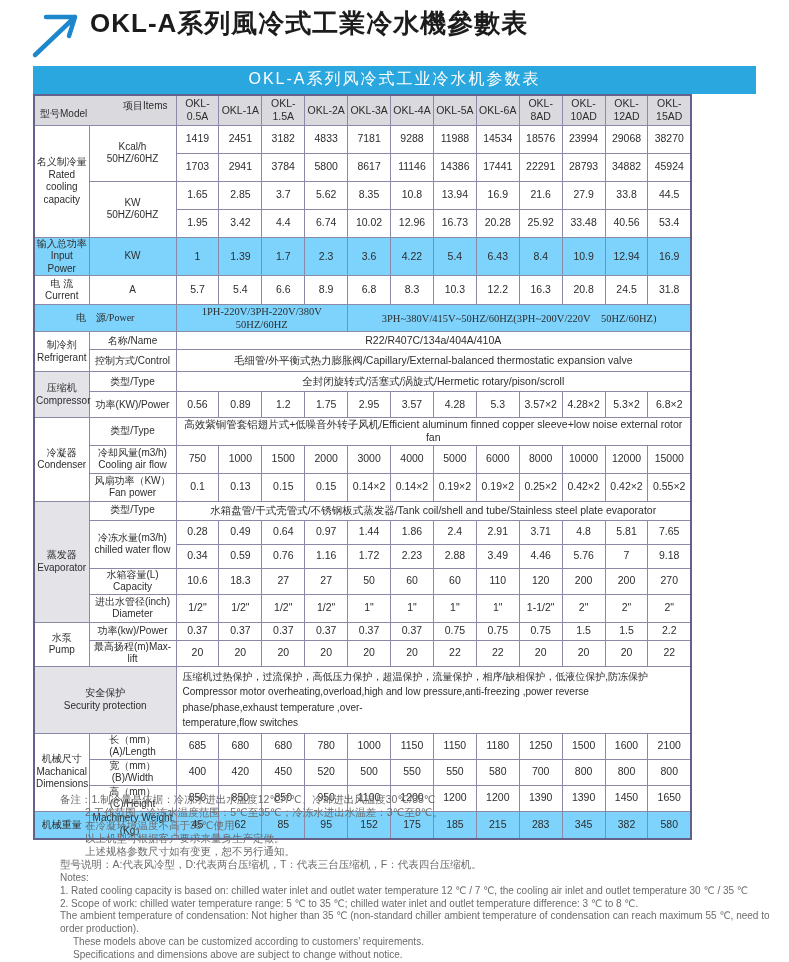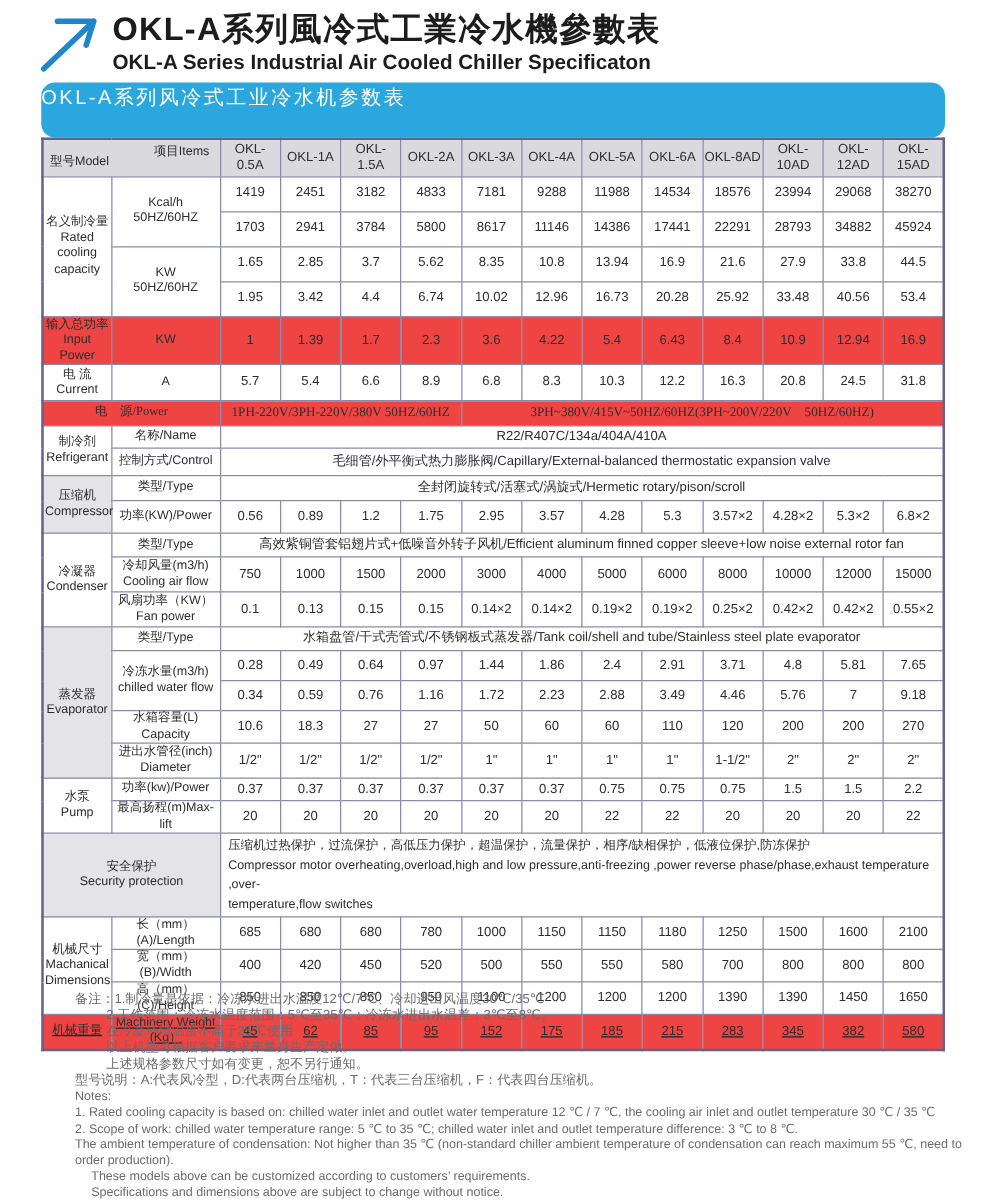--- a/index.html
+++ b/index.html
@@ -10,31 +10,31 @@
   }
   
   .page-header{position:absolute;left:30px;top:8px;display:flex;align-items:flex-start;}
   .logo{width:52px;height:50px;flex:0 0 auto;margin-top:2px;}
   .titles{margin-left:8px;}
   .title-zh{font-size:26px;font-weight:600;letter-spacing:1px;color:#1c1c1c;line-height:30px;}
   .title-en{font-size:16.5px;font-weight:600;color:#1c1c1c;line-height:22px;margin-top:1px;}
   
   .table-wrap{position:absolute;left:33px;top:66px;width:723px;}
   .caption{
-    background:#2aa7de;color:#fff;height:44px;line-height:26px;text-align:left;
-    font-size:16px;letter-spacing:2px;font-weight:500;border-radius:11px;
+    background:#2aa7de;color:#fff;height:28px;line-height:26px;text-align:center;
+    font-size:16px;letter-spacing:2px;font-weight:500;
   }
-  table{border-collapse:collapse;table-layout:fixed;width:723px;}
+  table{border-collapse:collapse;table-layout:fixed;width:659px;}
   td{
     border:1px solid #8a8aa8;text-align:center;vertical-align:middle;
     white-space:pre-line;padding:0 1px;line-height:1.25;font-size:10.5px;color:#2d2d2d;
   }
   table{border:2px solid #62628a;}
   tr.head td{background:#d9d9de;font-size:10.5px;}
-  tr.gray td{background:#ef4444;}
+  tr.gray td{background:#7dd3fc;}
   td.gray{background:#e3e3e8;}
   td.lbl{font-size:10px;}
   td.left{text-align:left;padding:2px 6px;line-height:1.55;font-size:10px;margin-left:31px;}
   td.corner{position:relative;
     background-image:linear-gradient(to bottom right,
       transparent calc(50% - 0.7px),#8a8aa8 calc(50% - 0.7px),
       #8a8aa8 calc(50% + 0.7px),transparent calc(50% + 0.7px));
   }
   .c-items{position:absolute;top:4px;right:8px;font-size:10px;}
   .c-model{position:absolute;bottom:4px;left:5px;font-size:10px;}
@@ -49,21 +49,20 @@
 <body>
 
 <div class="page-header">
   <div class="logo">
     <svg width="52" height="50" viewBox="0 0 52 50">
       <path d="M16 7 H45 M45 7 L39 26 M45 7 L5 45" stroke="#1e87cc" stroke-width="4.5" fill="none" stroke-linecap="round" stroke-linejoin="round"></path>
     </svg>
   </div>
   <div class="titles">
     <div class="title-zh">OKL-A系列風冷式工業冷水機參數表</div>
-    <div class="title-en">OKL-A Series Industrial Air Cooled Chiller Specificaton</div>
   </div>
 </div>
 
 <div class="table-wrap">
   <div class="caption">OKL-A系列风冷式工业冷水机参数表</div>
   <table>
     <colgroup>
       <col style="width:55px">
         <col style="width:87px">
       <col>
@@ -415,21 +414,21 @@
           <td>950</td>
           <td>1100</td>
           <td>1200</td>
           <td>1200</td>
           <td>1200</td>
           <td>1390</td>
           <td>1390</td>
           <td>1450</td>
           <td>1650</td>
         </tr>
-        <tr class="gray" style="height: 28px; text-decoration: underline;">
+        <tr class="gray" style="height: 28px;">
           <td class="lbl">机械重量</td>
           <td class="lbl">Machinery Weight
 (Kg）</td>
           <td>45</td>
           <td>62</td>
           <td>85</td>
           <td>95</td>
           <td>152</td>
           <td>175</td>
           <td>185</td>

